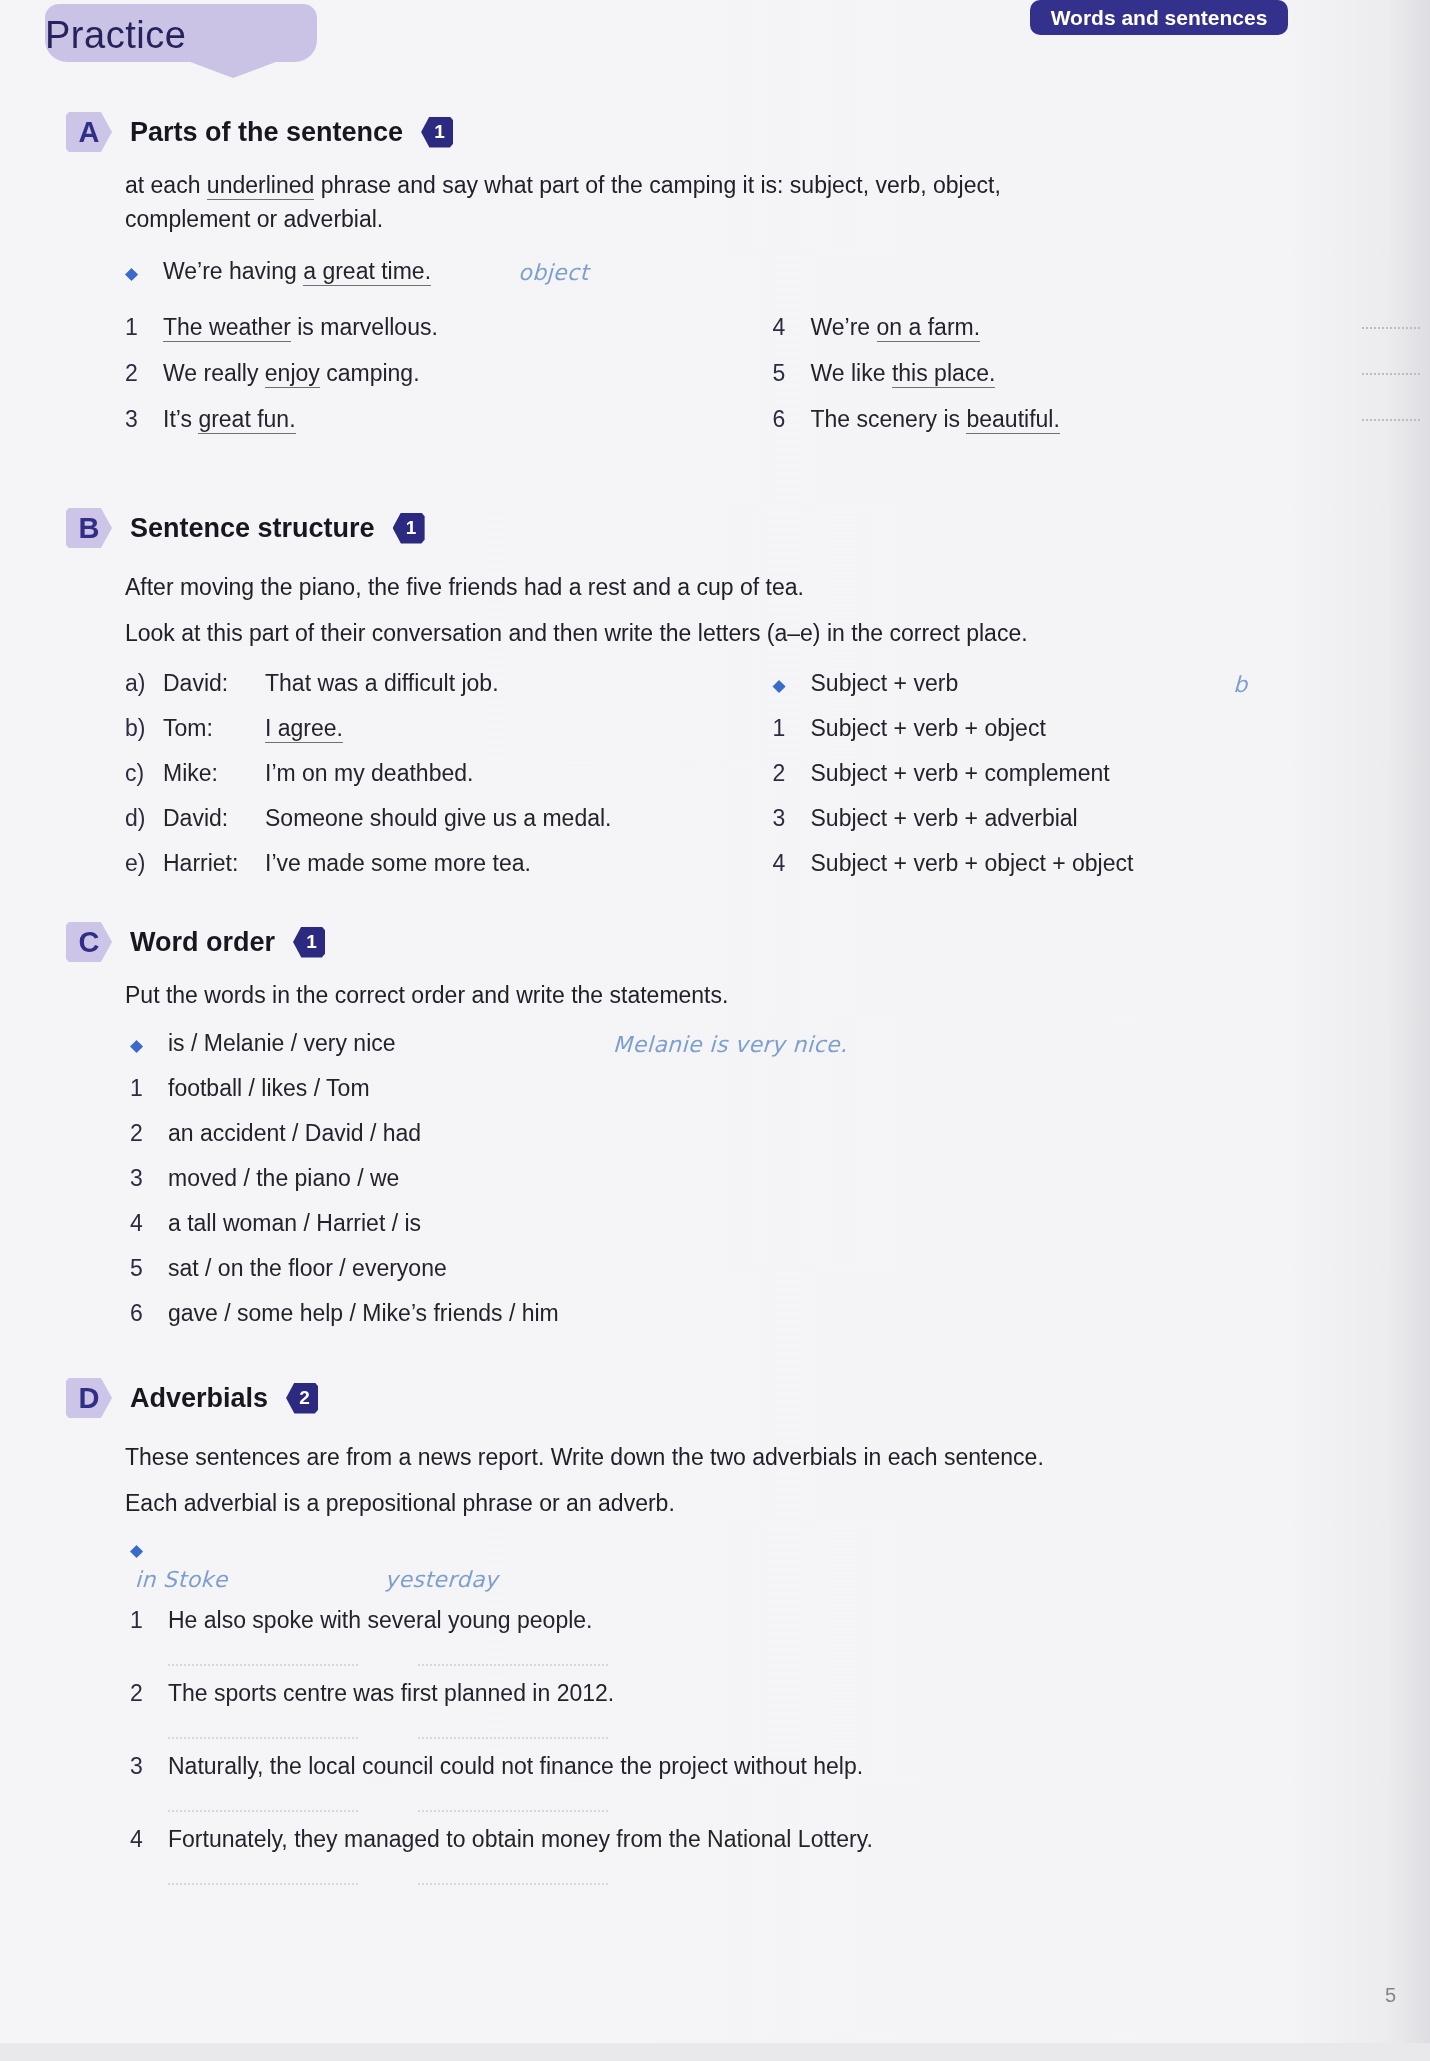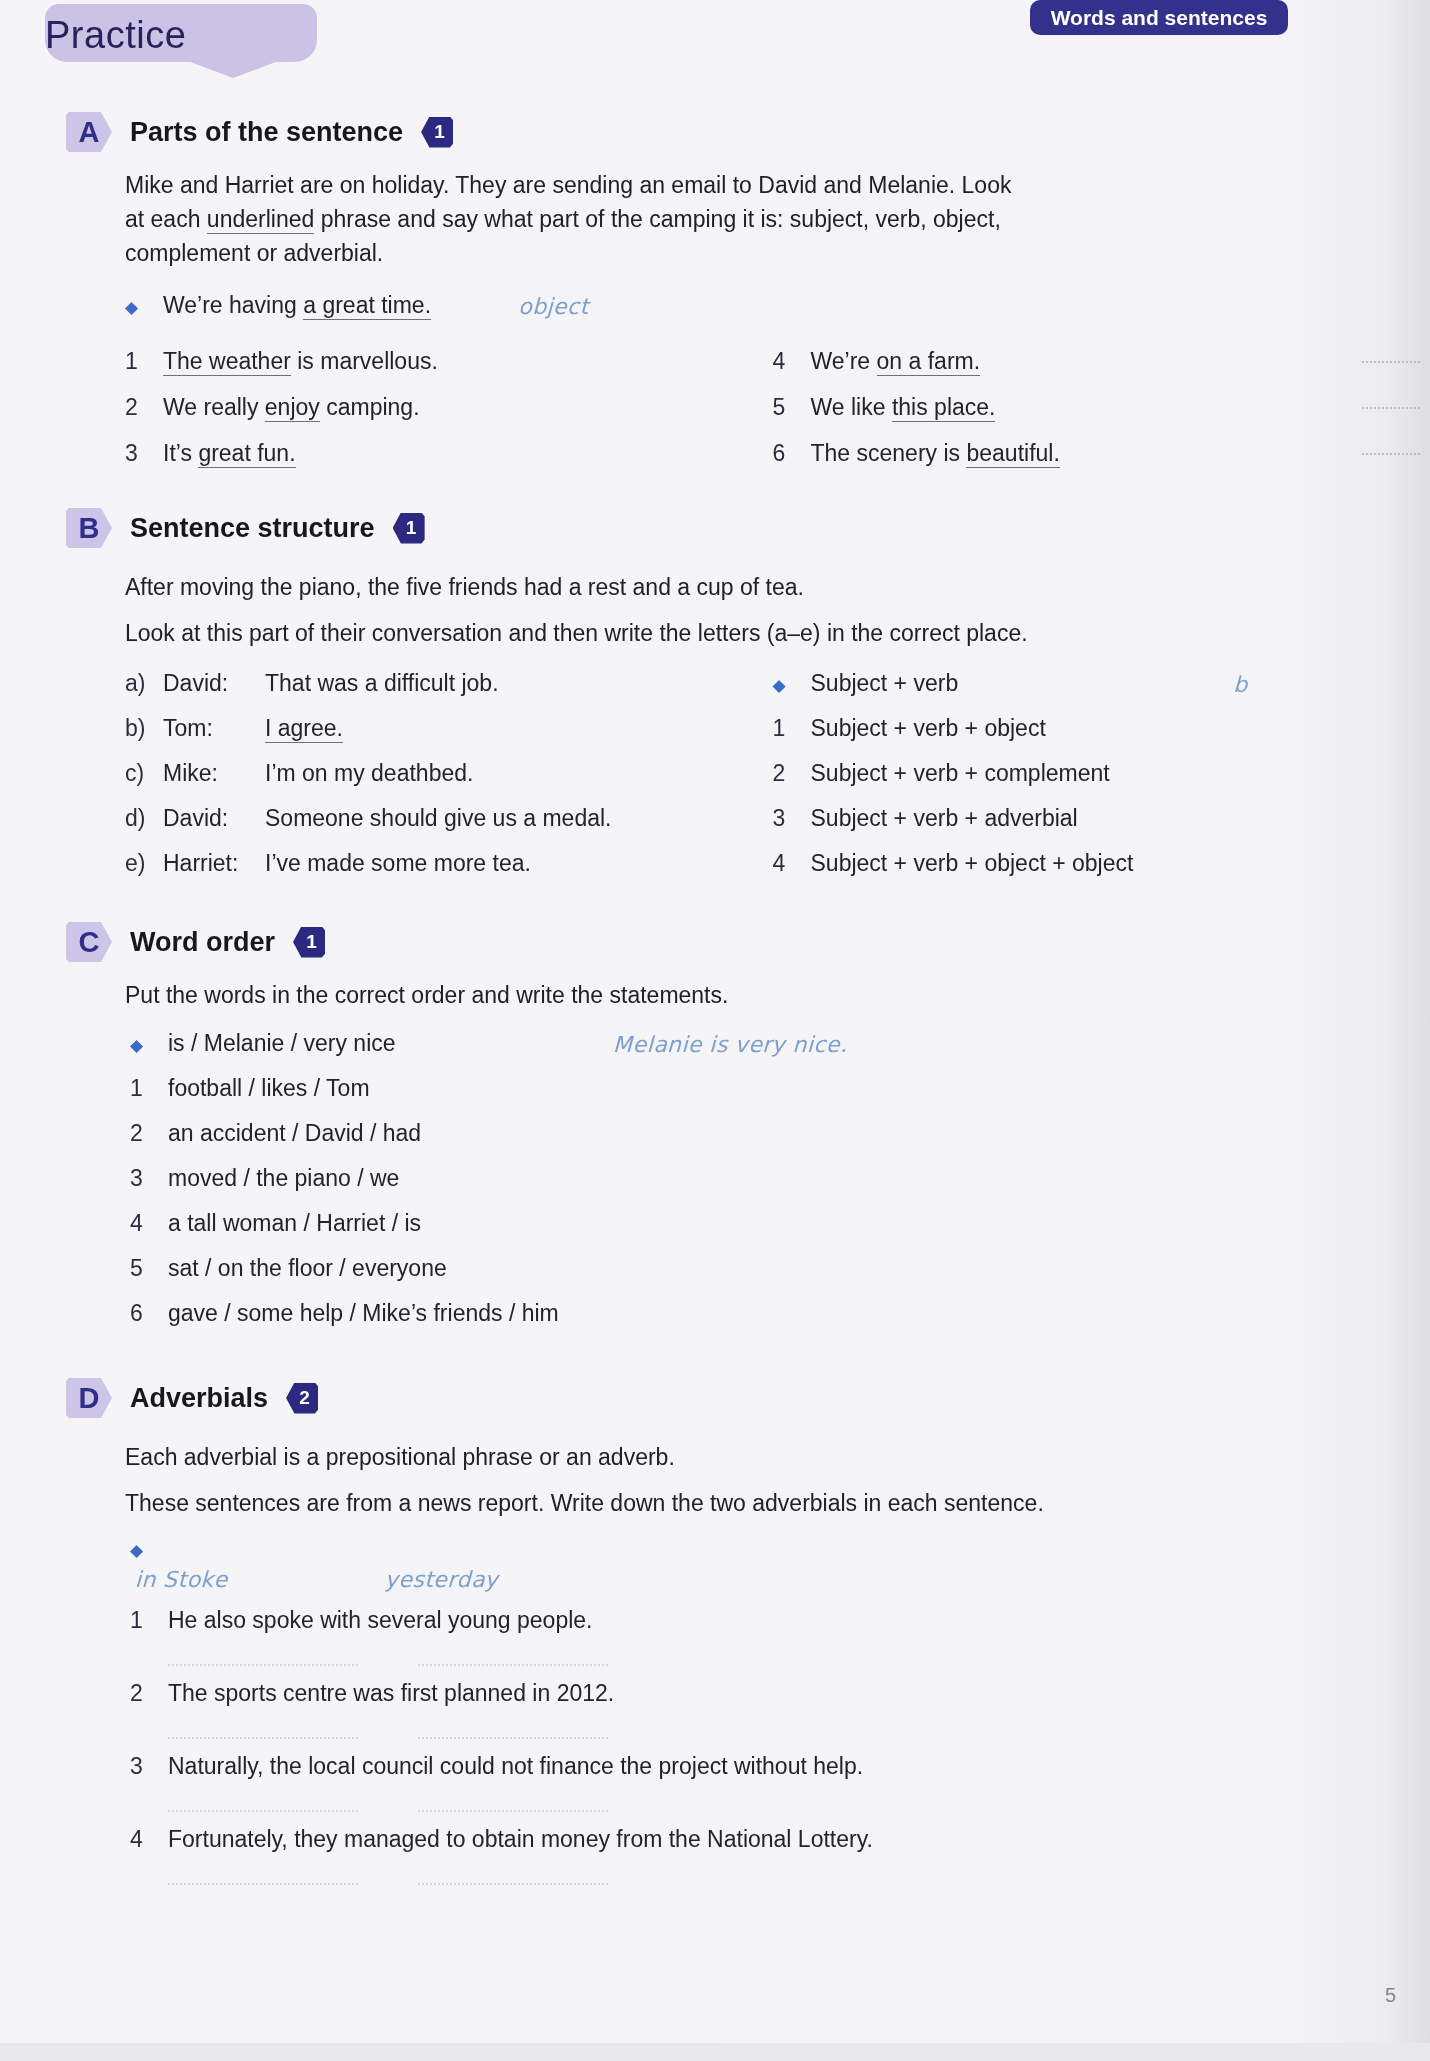--- a/index.html
+++ b/index.html
@@ -84,21 +84,20 @@
   <div class="practice-title">Practice</div>
   <div class="unit-badge">Words and sentences</div>
 
   <div class="section" style="top:112px;">
     <div class="sec-head">
       <div class="chip">A</div>
       <div class="sec-title">Parts of the sentence</div>
       <div class="num-badge">1</div>
     </div>
     <div class="intro">
-      <span class="line">Mike and Harriet are on holiday. They are sending an email to David and Melanie. Look</span>
       <span class="line"><span>at each </span><span class="ph">underlined</span><span> phrase and say what part of the camping it is: subject, verb, object,</span></span>
       <span class="line">complement or adverbial.</span>
     </div>
 
     <div class="row" style="margin-left:125px; margin-top:22px;">
       <span class="bullet">◆</span>
       <span><span>We’re having </span><span class="ph">a great time.</span><span></span></span>
       <span class="hand abs-ans" style="left:395px;">object</span>
     </div>
 
@@ -244,22 +243,22 @@
     </div>
   </div>
 
   <div class="section" style="top:1378px;">
     <div class="sec-head">
       <div class="chip">D</div>
       <div class="sec-title">Adverbials</div>
       <div class="num-badge">2</div>
     </div>
     <div class="intro intro-wide">
+      <span class="line">These sentences are from a news report. Write down the two adverbials in each sentence.</span>
       <span class="line">Each adverbial is a prepositional phrase or an adverb.</span>
-      <span class="line">These sentences are from a news report. Write down the two adverbials in each sentence.</span>
     </div>
 
     <div class="d-item" style="margin-top:14px;">
       <div class="d-sentence">
         <span class="bullet">◆</span>
       </div>
       <div class="d-ex-answers">
         <span class="hand slot1">in Stoke</span>
         <span class="hand">yesterday</span>
       </div>

